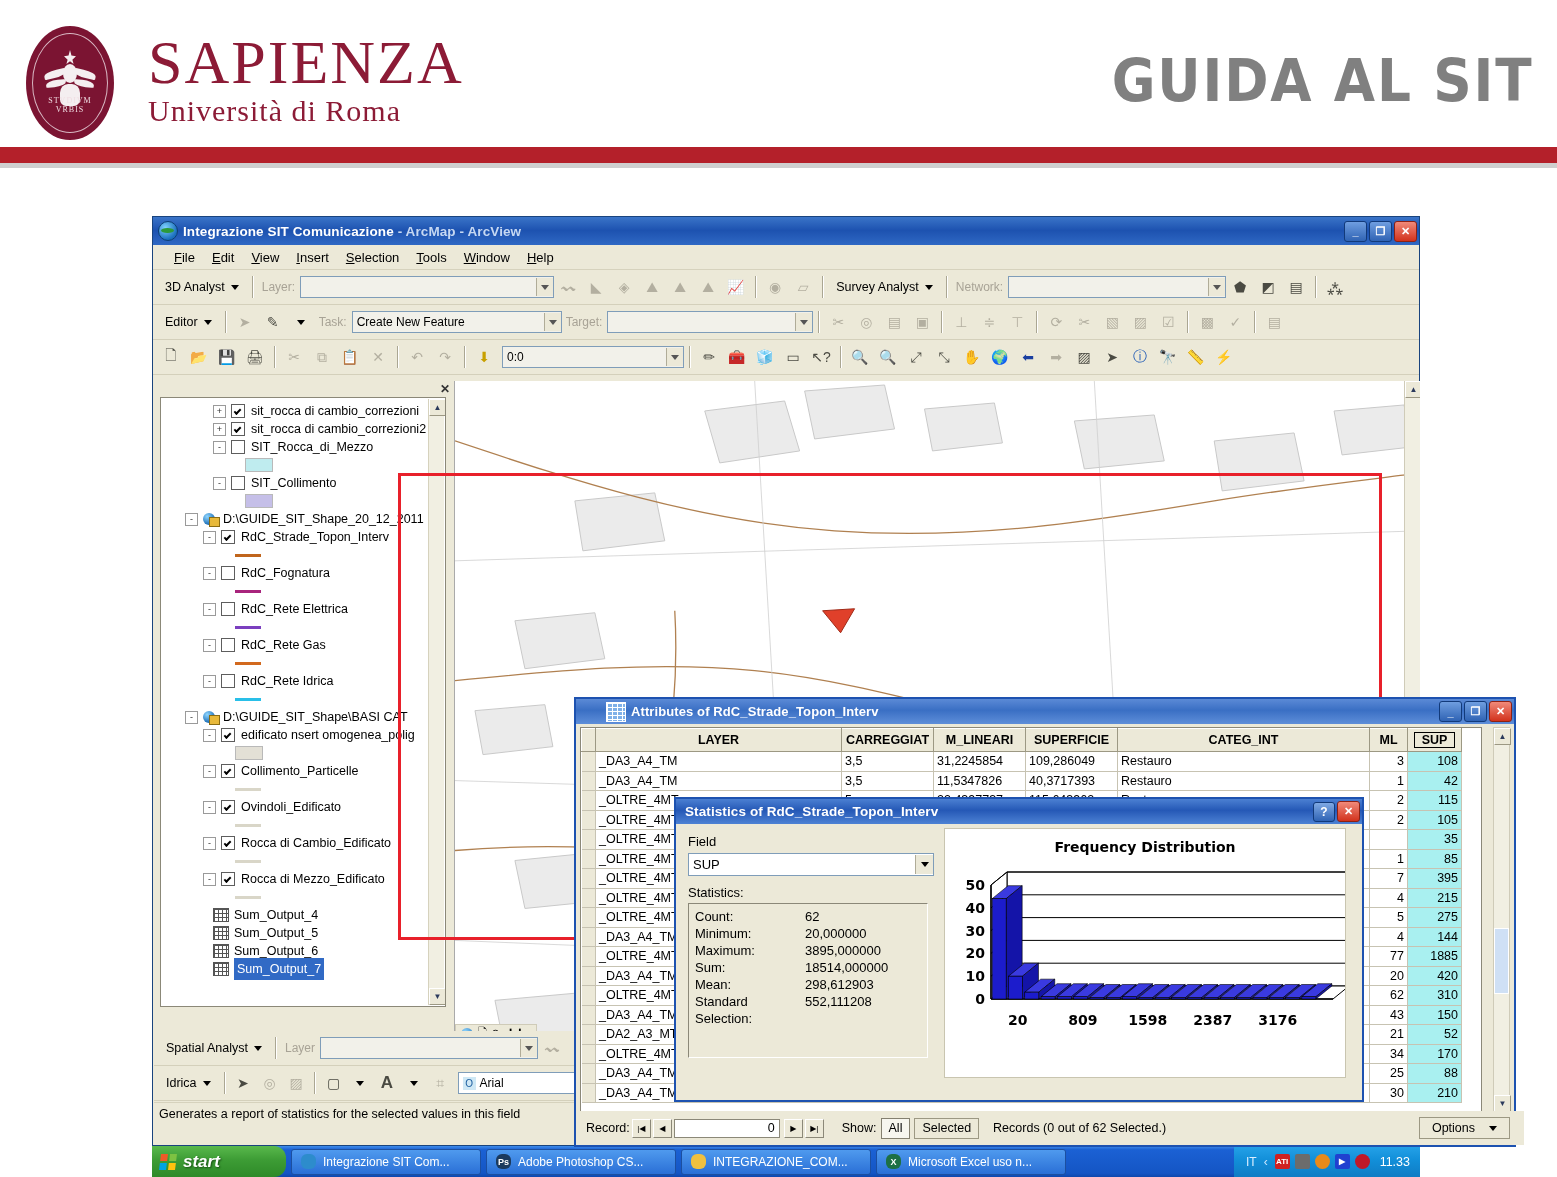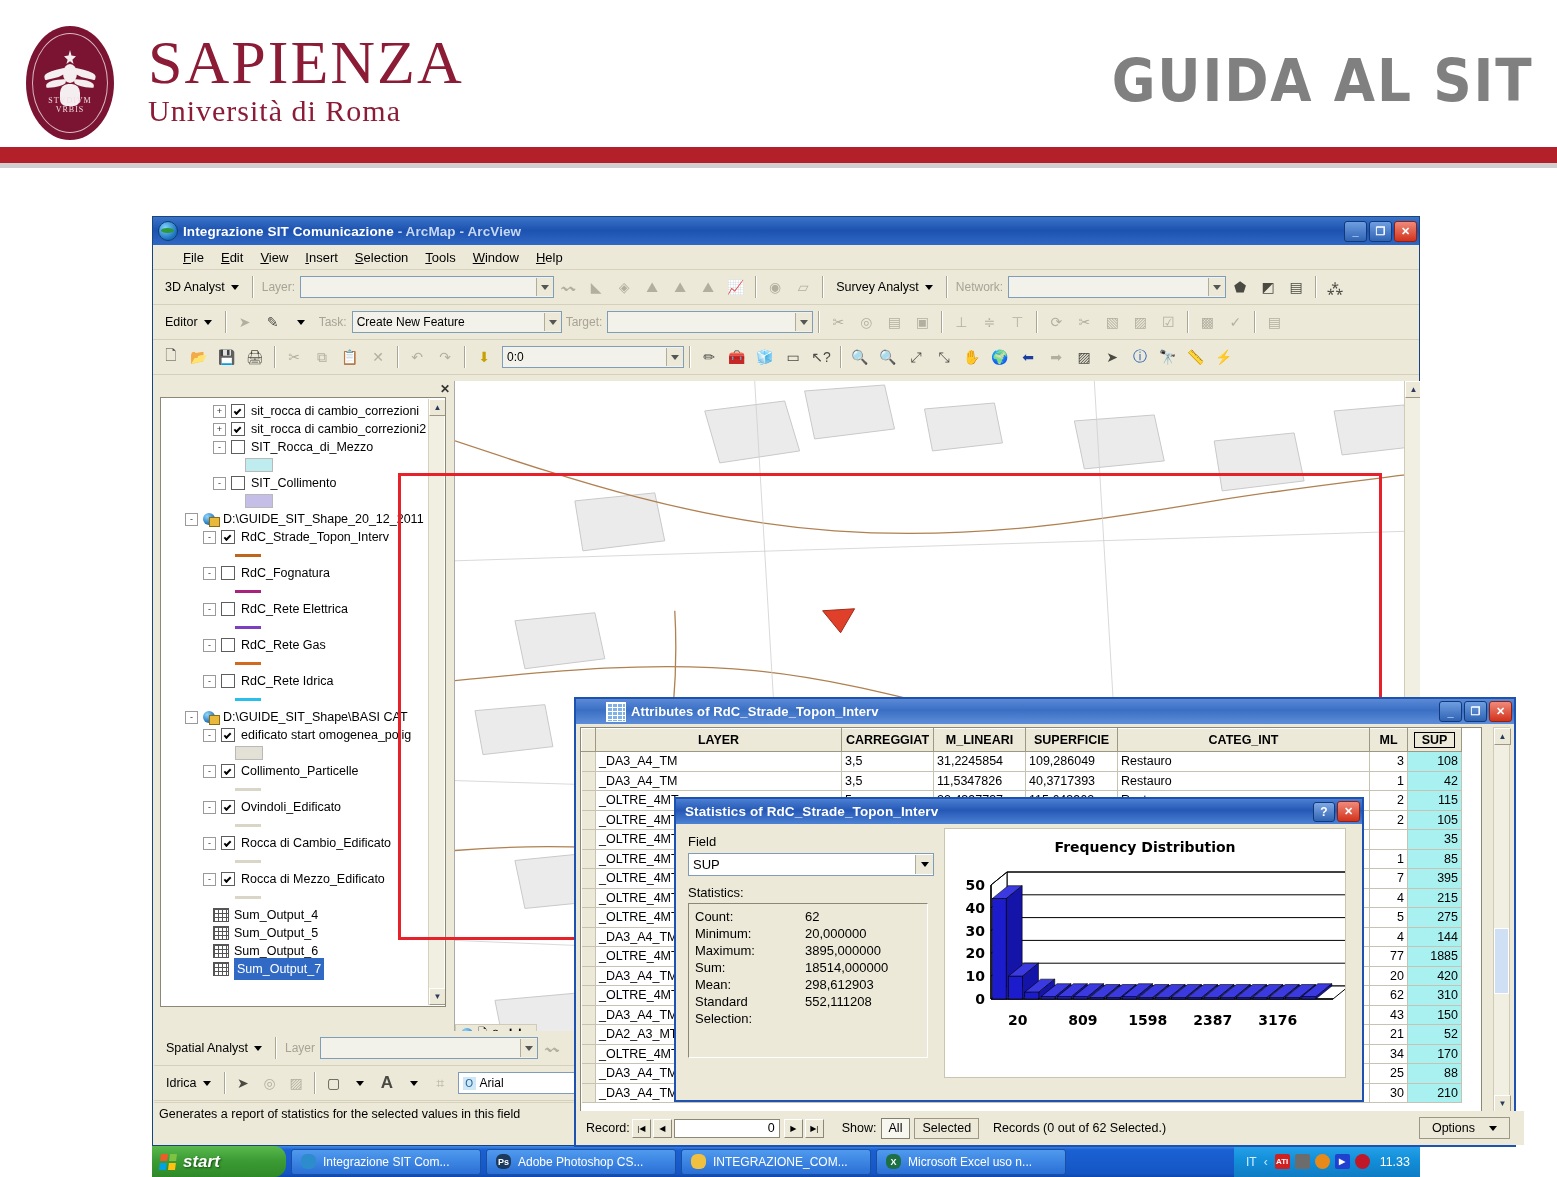--- a/index.html
+++ b/index.html
@@ -73,21 +73,21 @@
   .titlebar .tb-title{font-size:13.5px;font-weight:bold;letter-spacing:.1px;white-space:nowrap;}
   .titlebar .tb-title .dim{color:#c6d8f2;font-weight:bold;}
   .titlebar .tb-spacer{flex:1;}
   .winbtn{
     width:21px;height:19px;margin-left:2px;border:1px solid #123a7a;border-radius:3px;
     background:linear-gradient(180deg,#6f9ee0,#2f63b4);color:#fff;font-size:11px;
     display:flex;align-items:center;justify-content:center;font-weight:bold;
   }
   .winbtn.close{background:linear-gradient(180deg,#f08a7a,#d2321c);border-color:#8d2114;}
 
-  .menubar{height:24px;background:#ece9d8;display:flex;align-items:center;padding-left:30px;border-bottom:1px solid #d6d2bd;}
+  .menubar{height:24px;background:#ece9d8;display:flex;align-items:center;padding-left:21px;border-bottom:1px solid #d6d2bd;}
   .menubar .mi{font-size:13px;color:#000;margin-right:17px;}
   .menubar .mi u{text-decoration:underline;}
 
   .toolrow{height:34px;background:#ece9d8;display:flex;align-items:center;border-bottom:1px solid #d4d0bb;padding-left:4px;}
   .tsep{width:1px;height:22px;background:#aaa692;margin:0 5px;box-shadow:1px 0 0 #fff;}
   .tbtn{
     width:26px;height:26px;margin:0 1px;display:flex;align-items:center;justify-content:center;
     font-size:14px;color:#4a4a42;
   }
   .tbtn.dim{color:#b3afa0;}
@@ -497,21 +497,21 @@
               <span class="texp">-</span>
               <span class="dbicon">
                 <span class="g"></span>
                 <span class="y"></span>
               </span>
               <span>D:\GUIDE_SIT_Shape\BASI CAT</span>
             </div>
             <div class="tnode" style="padding-left: 42px;">
               <span class="texp">-</span>
               <span class="tchk on"></span>
-              <span>edificato start omogenea_polig</span>
+              <span>edificato nsert omogenea_polig</span>
             </div>
             <div class="tsym" style="padding-left: 74px;">
               <div class="tswatch" style="background: rgb(227, 224, 214);"></div>
             </div>
             <div class="tnode" style="padding-left: 42px;">
               <span class="texp">-</span>
               <span class="tchk on"></span>
               <span>Collimento_Particelle</span>
             </div>
             <div class="tsym" style="padding-left: 74px;">

